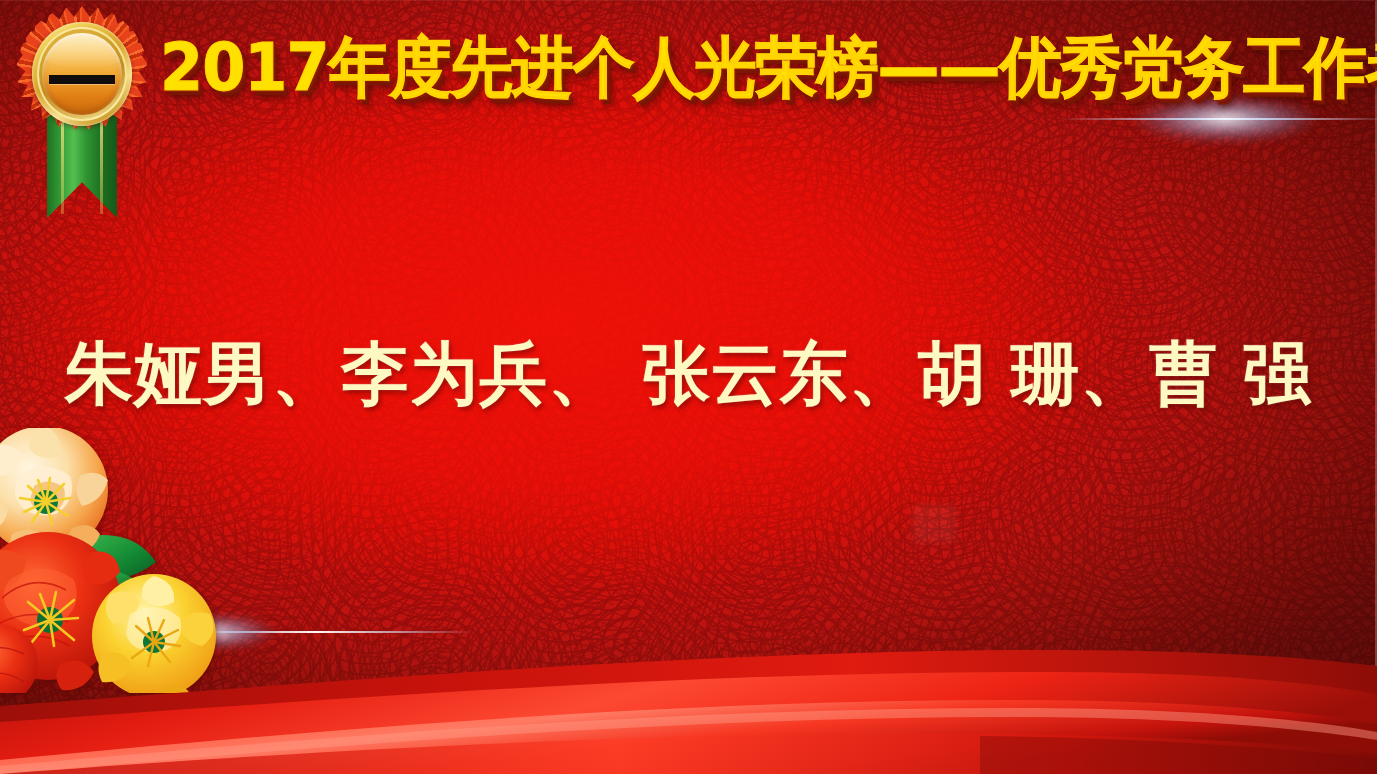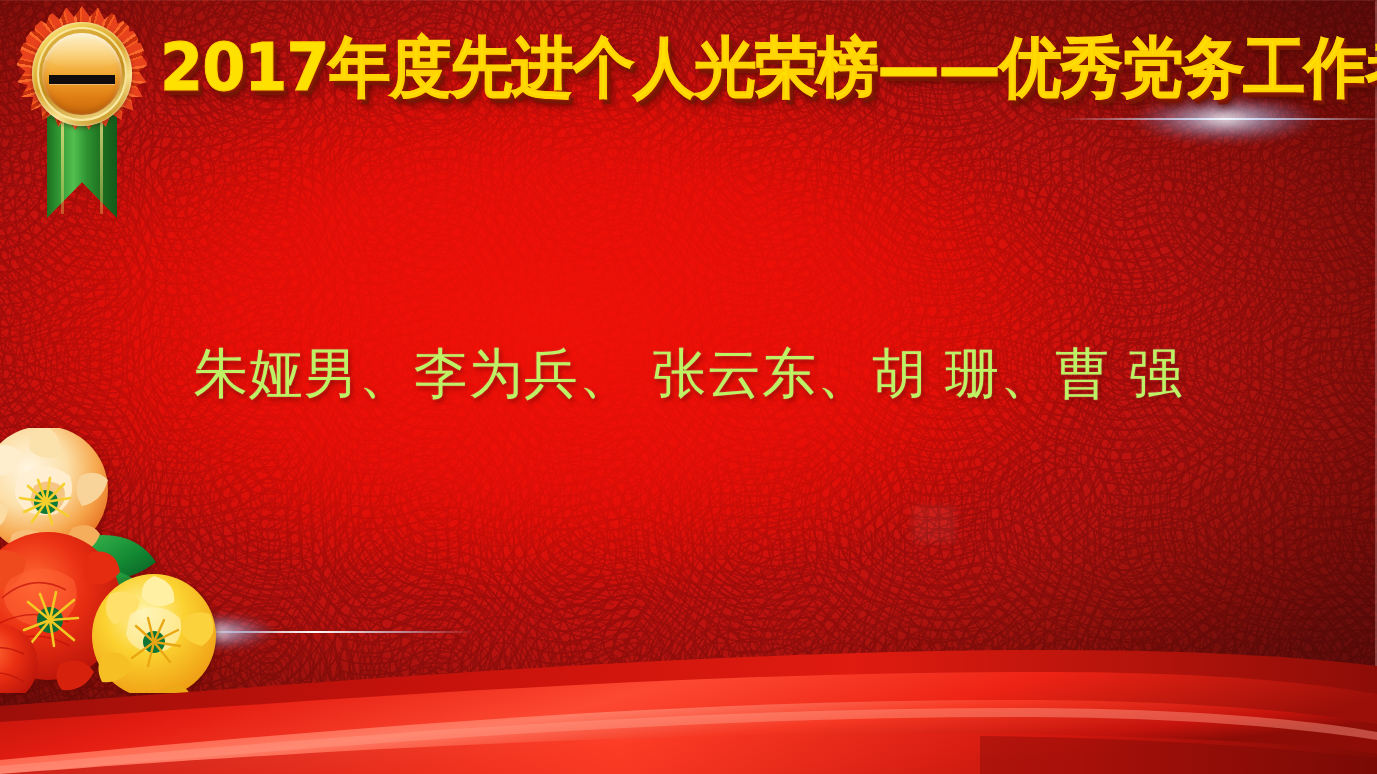--- a/index.html
+++ b/index.html
@@ -169,23 +169,23 @@
     transform:scaleY(1.06);
     transform-origin:left center;
   }
 
   
   .names-row{
     position:absolute;left:0;top:318px;width:1377px;height:112px;
     display:flex;align-items:center;justify-content:center;
   }
   .names{
-    font-size:54px;
-    font-weight:normal;
-    color:#bef264;
+    font-size:68px;
+    font-weight:bold;
+    color:#fef9c3;
     letter-spacing:1px;
     white-space:nowrap;
     text-shadow:2px 3px 5px rgba(90,4,2,.55), 0 0 2px rgba(255,255,255,.35);
   }
 
   
   .waves{position:absolute;left:0;bottom:0;width:1377px;height:130px;overflow:hidden;}
   .waves svg{display:block;width:1377px;height:130px;}
 
   

